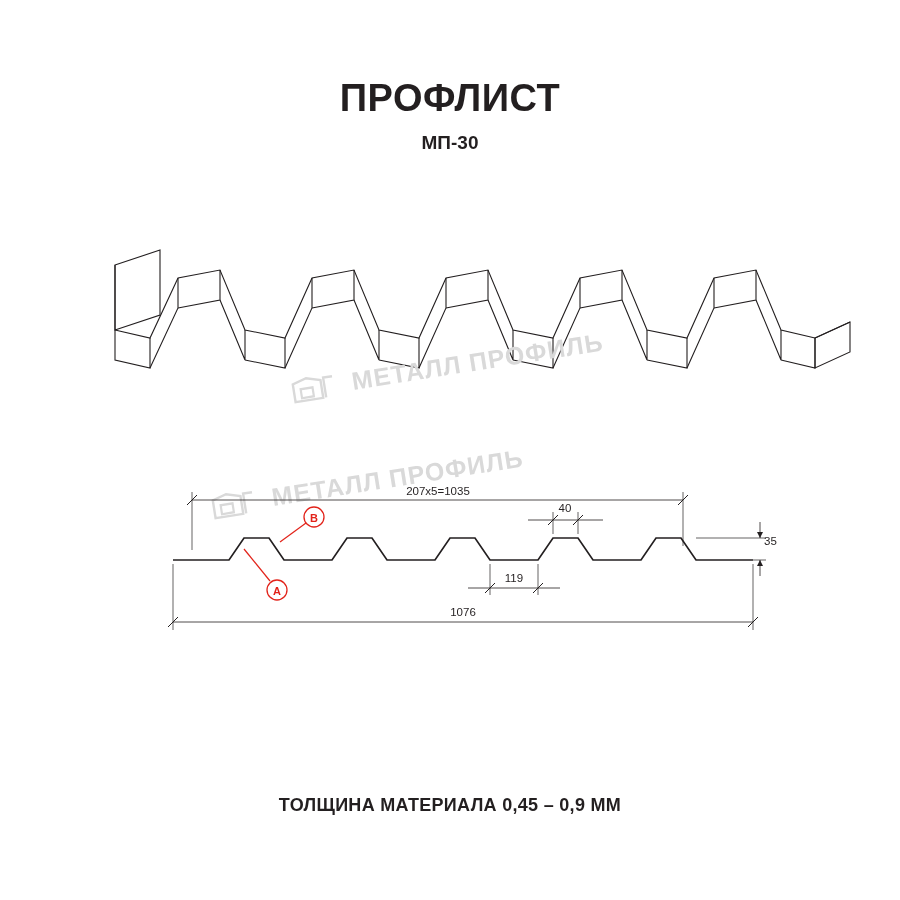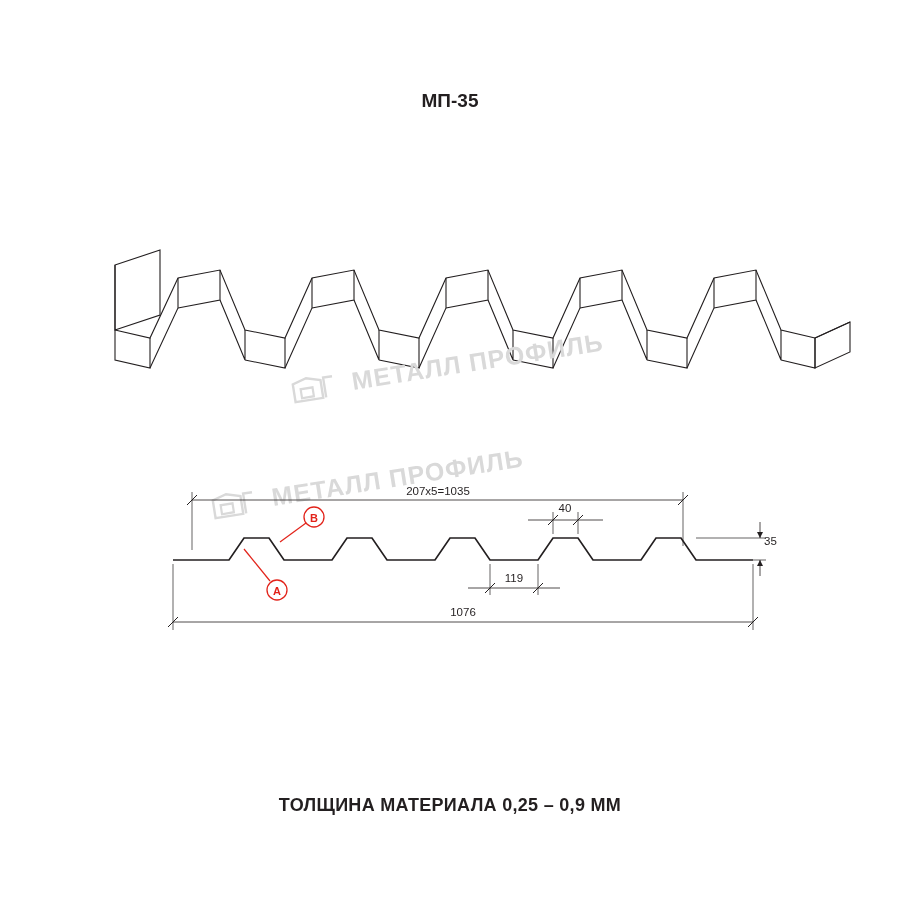--- a/index.html
+++ b/index.html
@@ -157,21 +157,22 @@
     color: #231f20;
     letter-spacing: 0.3px;
   }
 </style>
 </head>
 <body>
 
 <div class="page">
 
   <div class="title-block">
-    <div class="subtitle">МП-35</div>
+    <div class="main-title">ПРОФЛИСТ</div>
+    <div class="subtitle">МП-30</div>
   </div>
 
   <div class="iso-view">
     <svg width="790" height="180" viewBox="0 0 790 180">
       <g>
 
         <path class="ln" d="M 55 35 L 100 20 L 100 85 L 55 100 Z"></path>
         <path class="ln" d="M 55 35 L 55 100"></path>
 
         <path class="ln" d="M 55 100
@@ -310,15 +311,15 @@
 
       <g>
         <path class="leader" d="M 232 92 L 258 73"></path>
         <circle class="callout-circle" cx="266" cy="67" r="10"></circle>
         <text class="callout-text" x="266" y="68">B</text>
       </g>
 
     </svg>
   </div>
 
-  <div class="footer">ТОЛЩИНА МАТЕРИАЛА 0,25 – 0,9 ММ</div>
+  <div class="footer">ТОЛЩИНА МАТЕРИАЛА 0,45 – 0,9 ММ</div>
 
 </div>
 
 </body></html>

